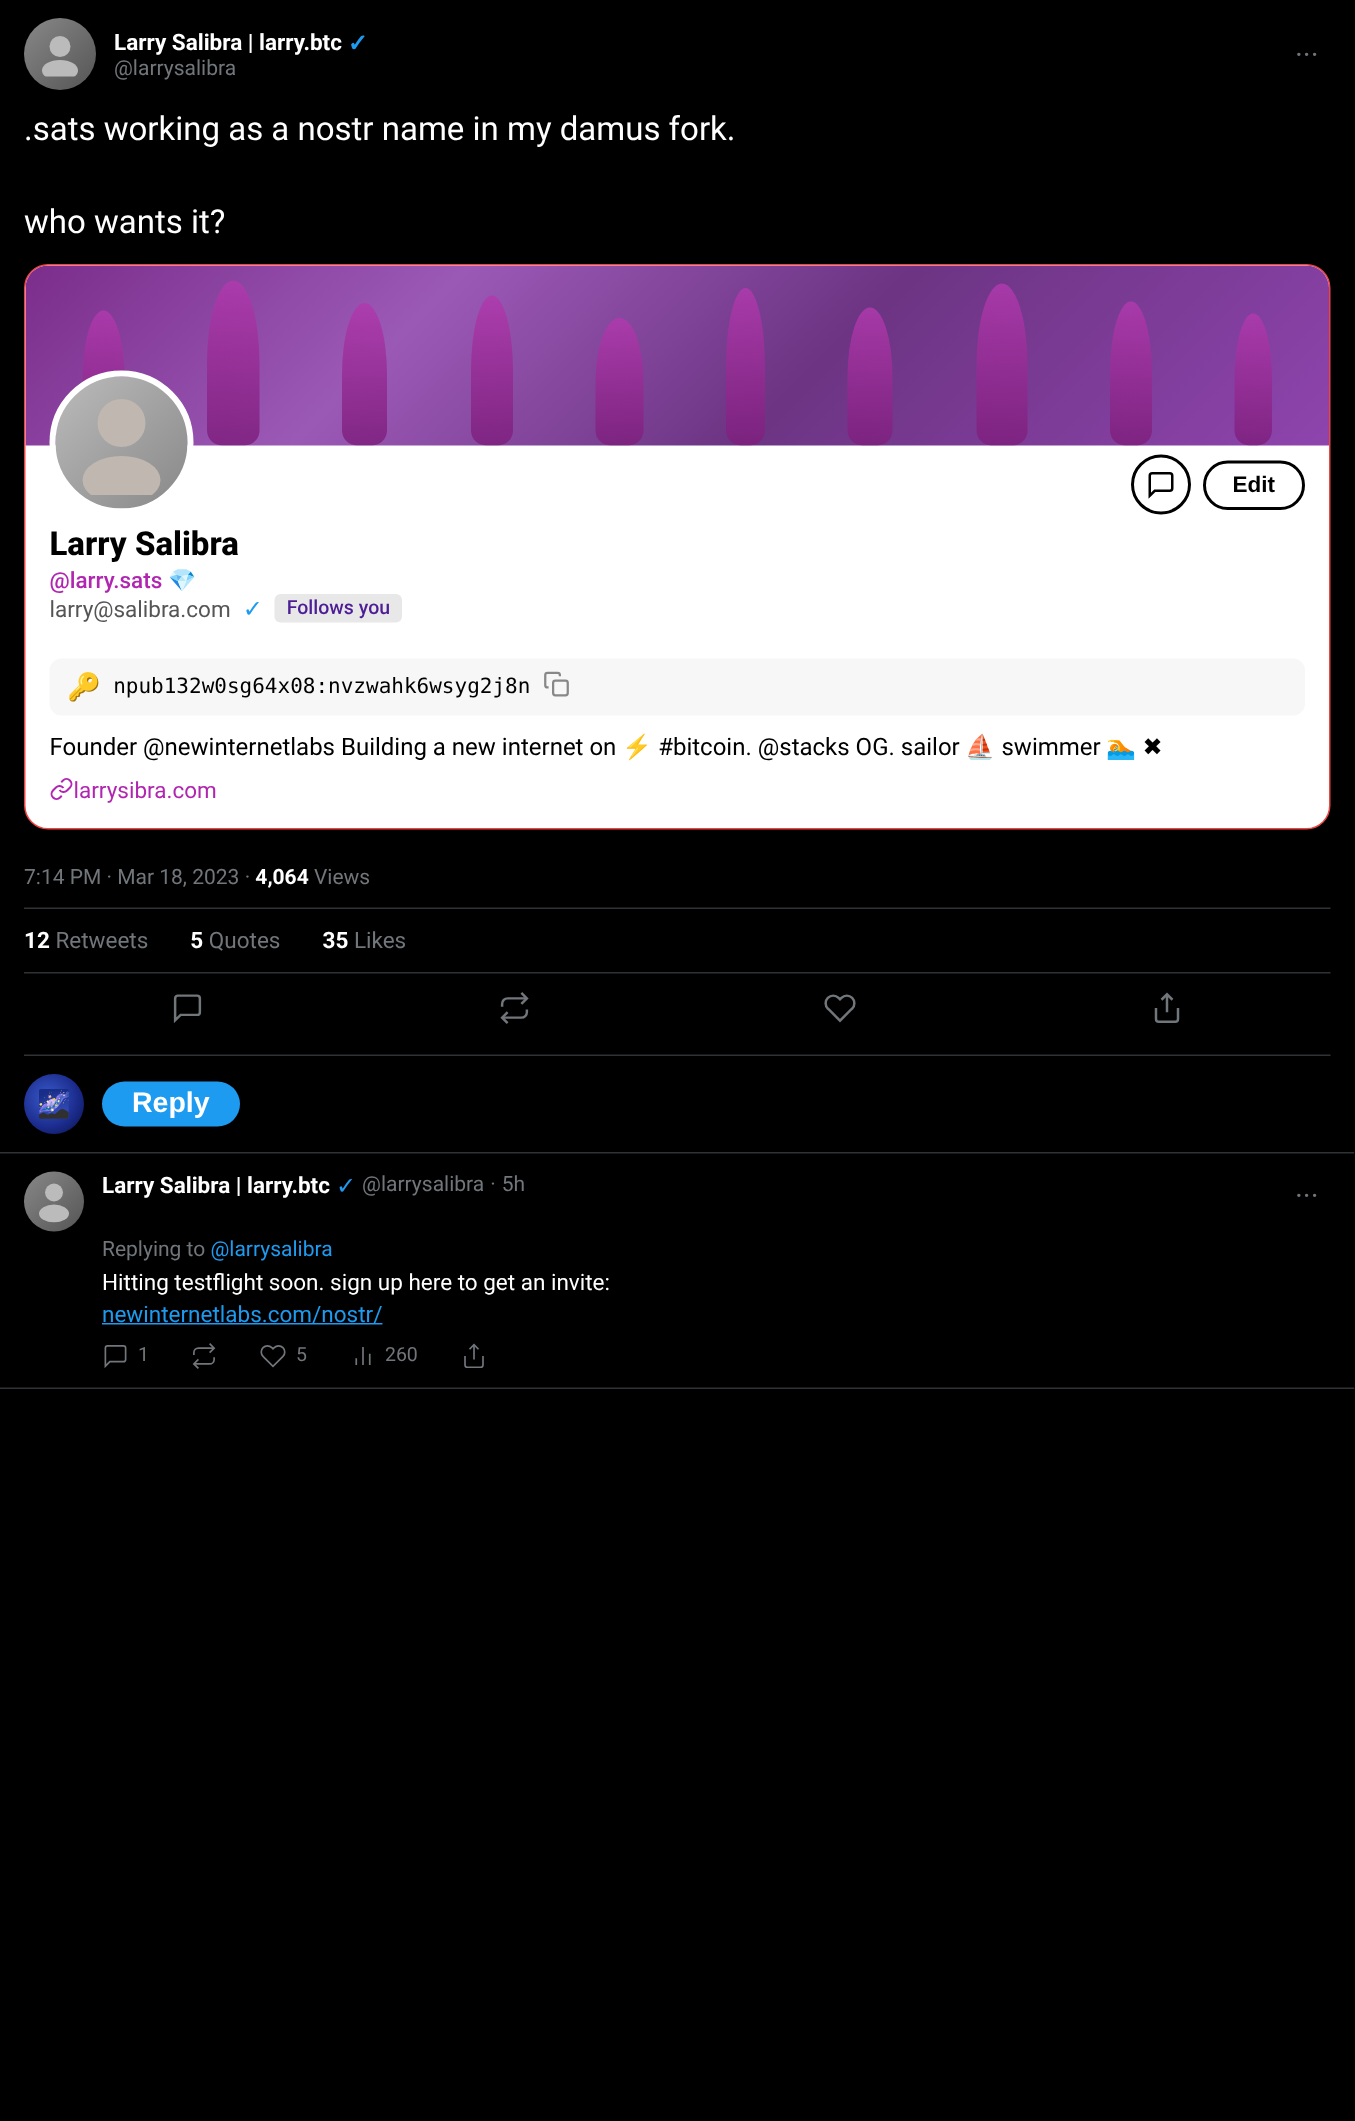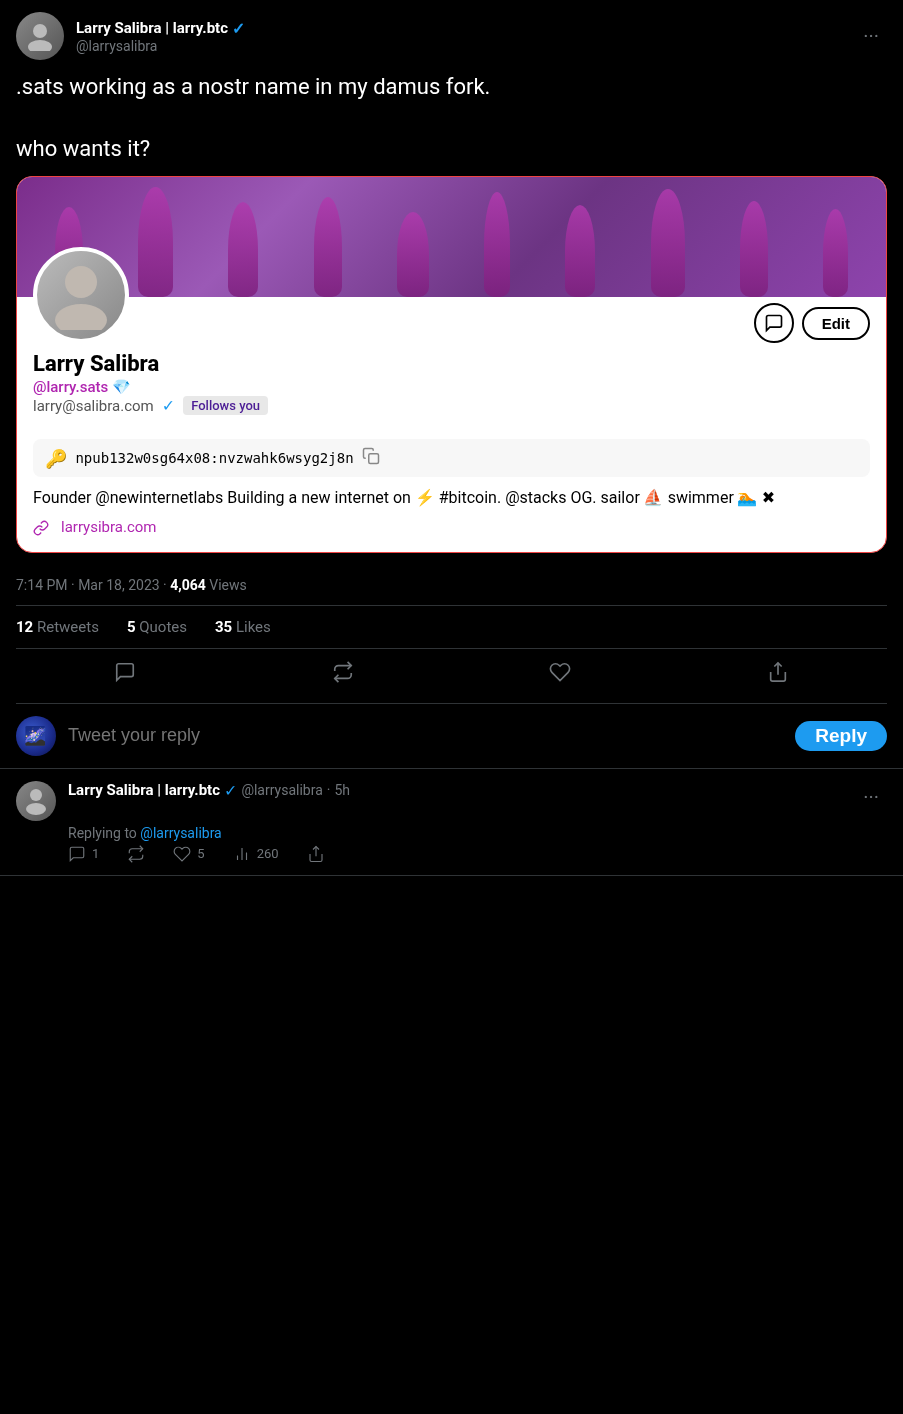--- a/index.html
+++ b/index.html
@@ -196,22 +196,22 @@
     .profile-bio {
       font-size: 16px;
       color: #000;
       line-height: 1.4;
       margin-bottom: 8px;
     }
     .profile-link {
       color: #b026b0;
       font-size: 15px;
       display: flex;
-      align-items: flex-end;
-      gap: 12px;
+      align-items: flex-start;
+      gap: 0;
     }
 
     
     .tweet-meta {
       font-size: 14px;
       color: #71767b;
       padding: 12px 0;
       border-bottom: 1px solid #2f3336;
     }
     .tweet-meta .views-count { font-weight: 700; color: #fff; }
@@ -503,21 +503,20 @@
         <path d="M4 12v8a2 2 0 0 0 2 2h12a2 2 0 0 0 2-2v-8"></path>
         <polyline points="16 6 12 2 8 6"></polyline>
         <line x1="12" y1="2" x2="12" y2="15"></line>
       </svg>
     </button>
   </div>
 </div>
 
 <div class="reply-box">
   <div class="reply-avatar">🌌</div>
-  <input class="reply-input" type="text" placeholder="Tweet your reply" style="">
   <button class="reply-button">Reply</button>
 </div>
 
 <div class="reply-tweet">
   <div class="reply-tweet-header">
     <div class="reply-tweet-avatar">
       <svg width="24" height="28" viewBox="0 0 24 28" fill="none">
         <circle cx="12" cy="8" r="6" fill="#bbb"></circle>
         <ellipse cx="12" cy="22" rx="10" ry="6" fill="#bbb"></ellipse>
       </svg>
@@ -529,20 +528,25 @@
         <span class="reply-tweet-handle">@larrysalibra</span>
         <span class="reply-tweet-time">·</span>
         <span class="reply-tweet-time">5h</span>
       </div>
     </div>
     <div class="more-icon">···</div>
   </div>
   <div class="replying-to">
     Replying to <span>@larrysalibra</span>
   </div>
+  <div class="reply-tweet-text">
+    <span>Hitting testflight soon. sign up here to get an invite:</span>
+    <br>
+    <a class="reply-tweet-link" href="#">newinternetlabs.com/nostr/</a>
+  </div>
   <div class="reply-actions">
     <div class="reply-action">
       <svg width="18" height="18" viewBox="0 0 24 24" fill="none" stroke="#71767b" stroke-width="1.8">
         <path d="M21 15a2 2 0 0 1-2 2H7l-4 4V5a2 2 0 0 1 2-2h14a2 2 0 0 1 2 2z"></path>
       </svg>
       <span>1</span>
     </div>
     <div class="reply-action">
       <svg width="18" height="18" viewBox="0 0 24 24" fill="none" stroke="#71767b" stroke-width="1.8">
         <polyline points="17 1 21 5 17 9"></polyline>

